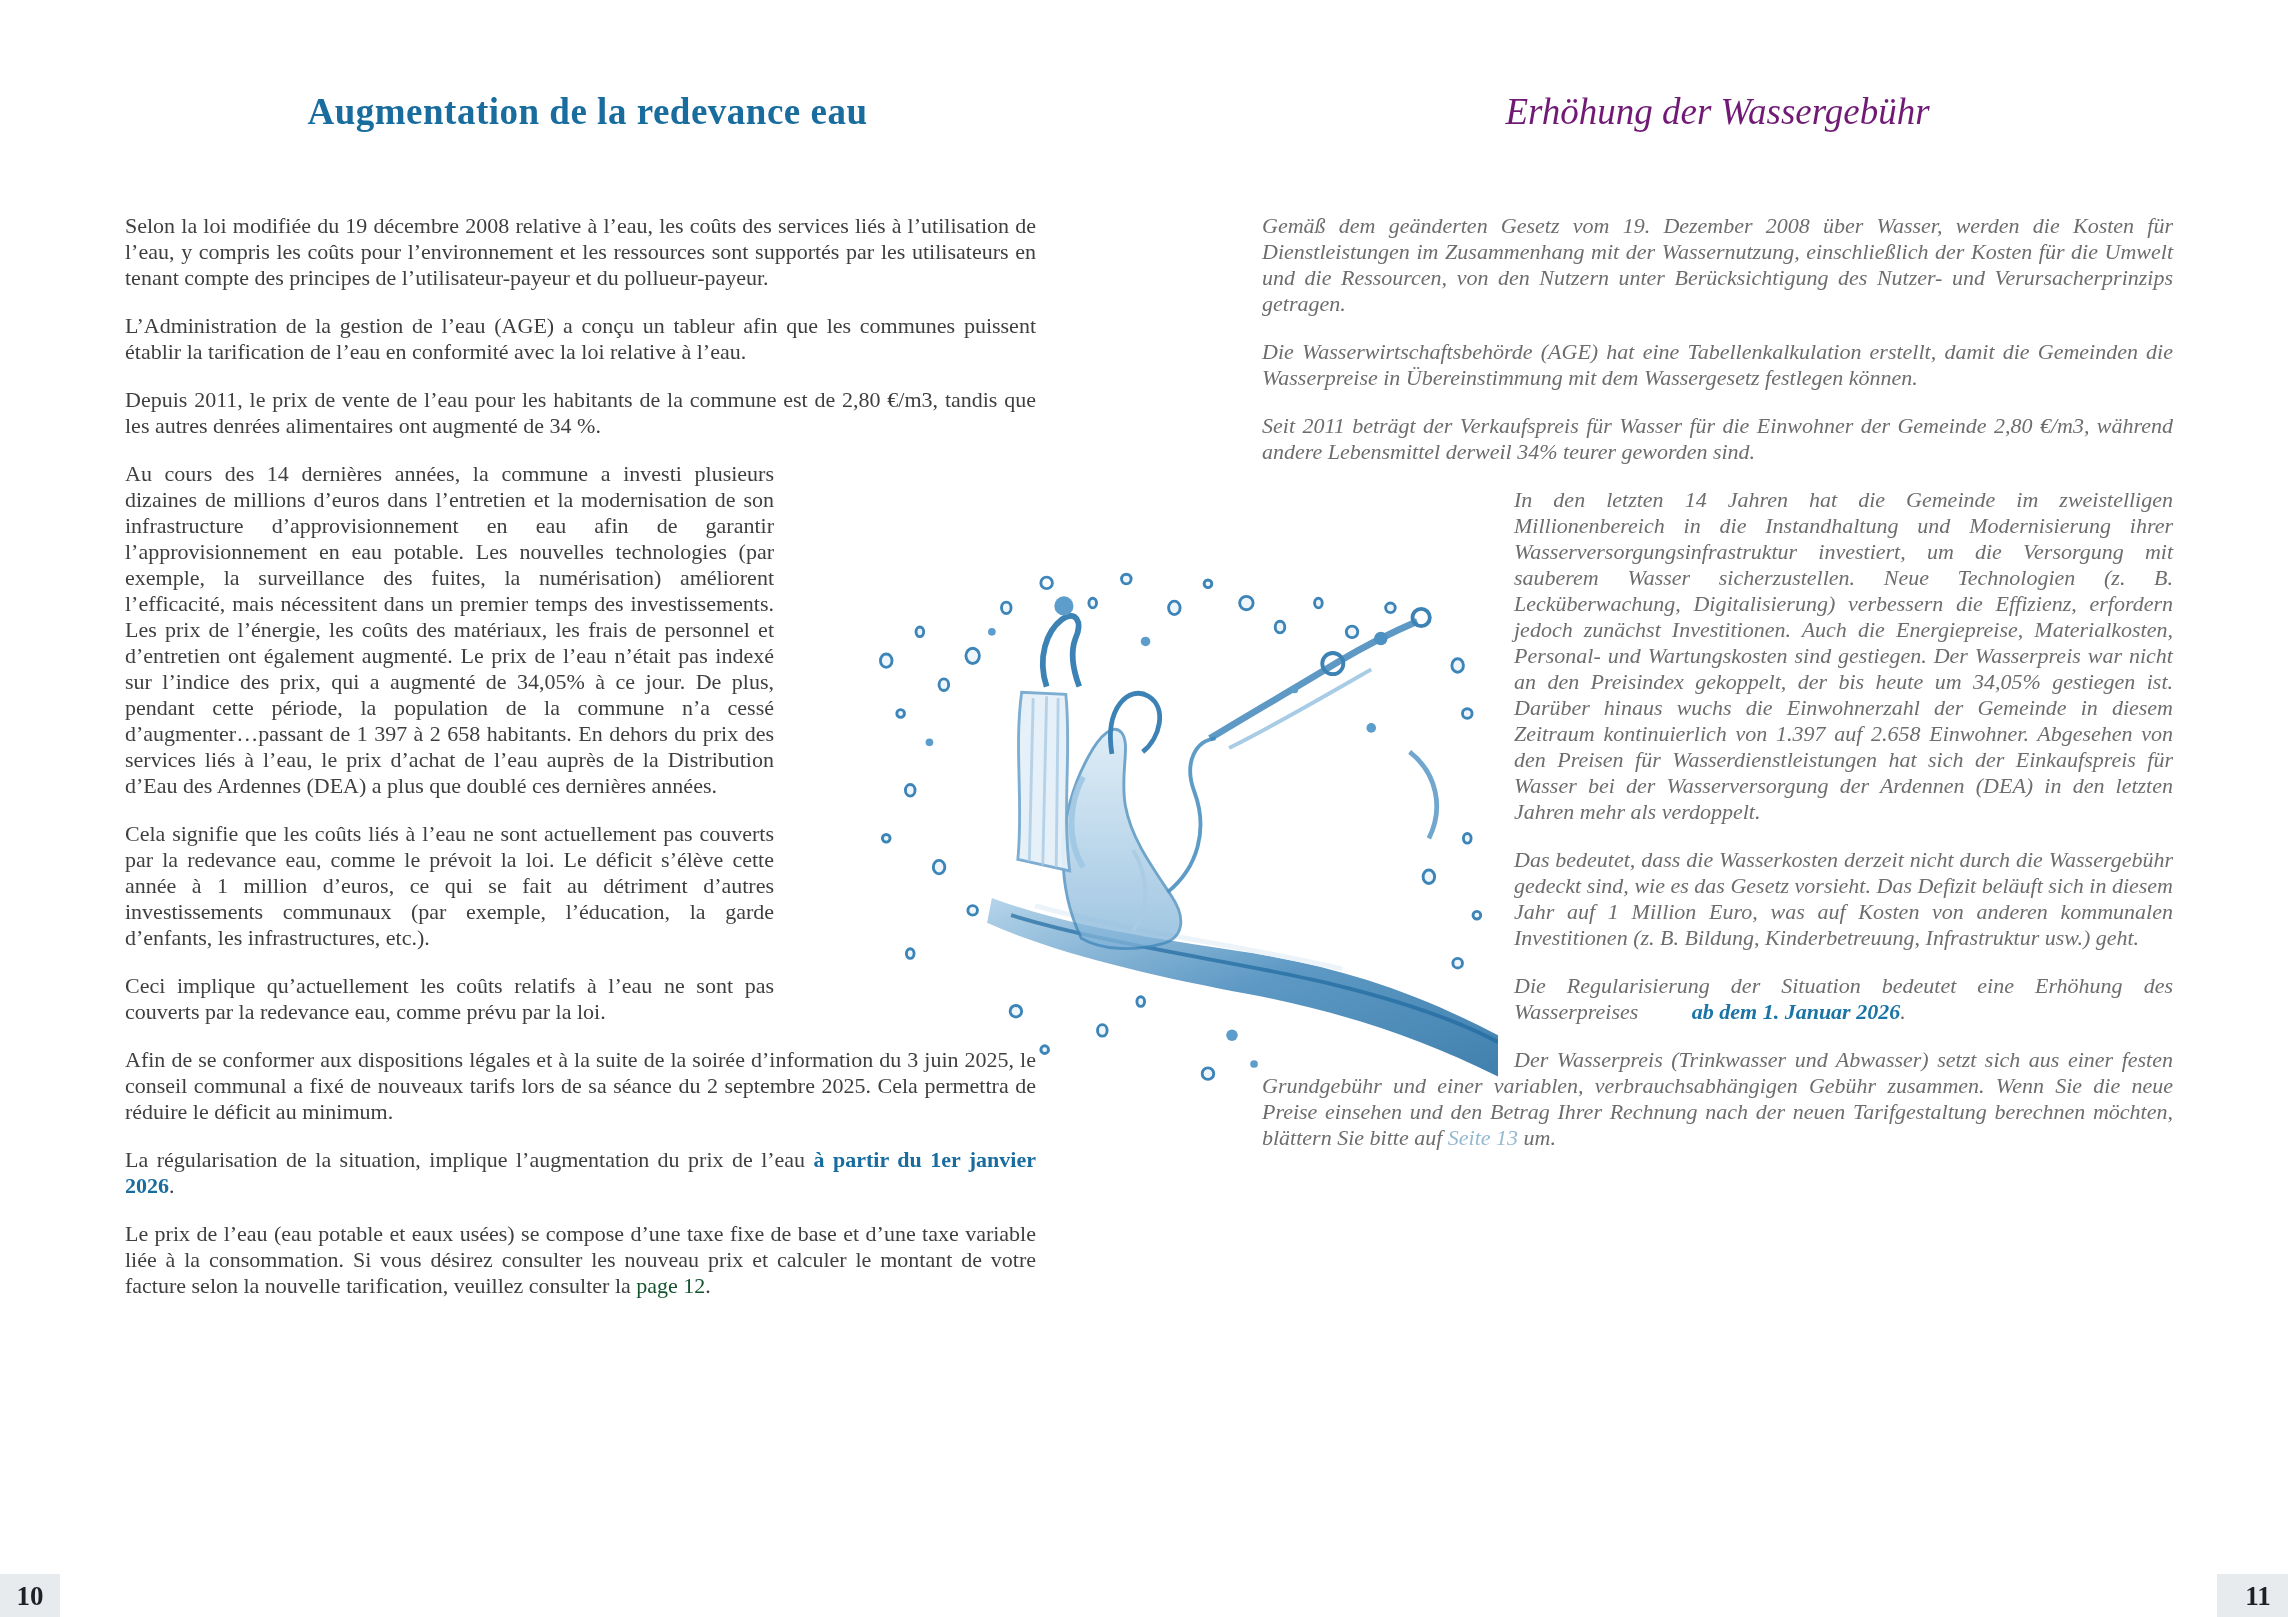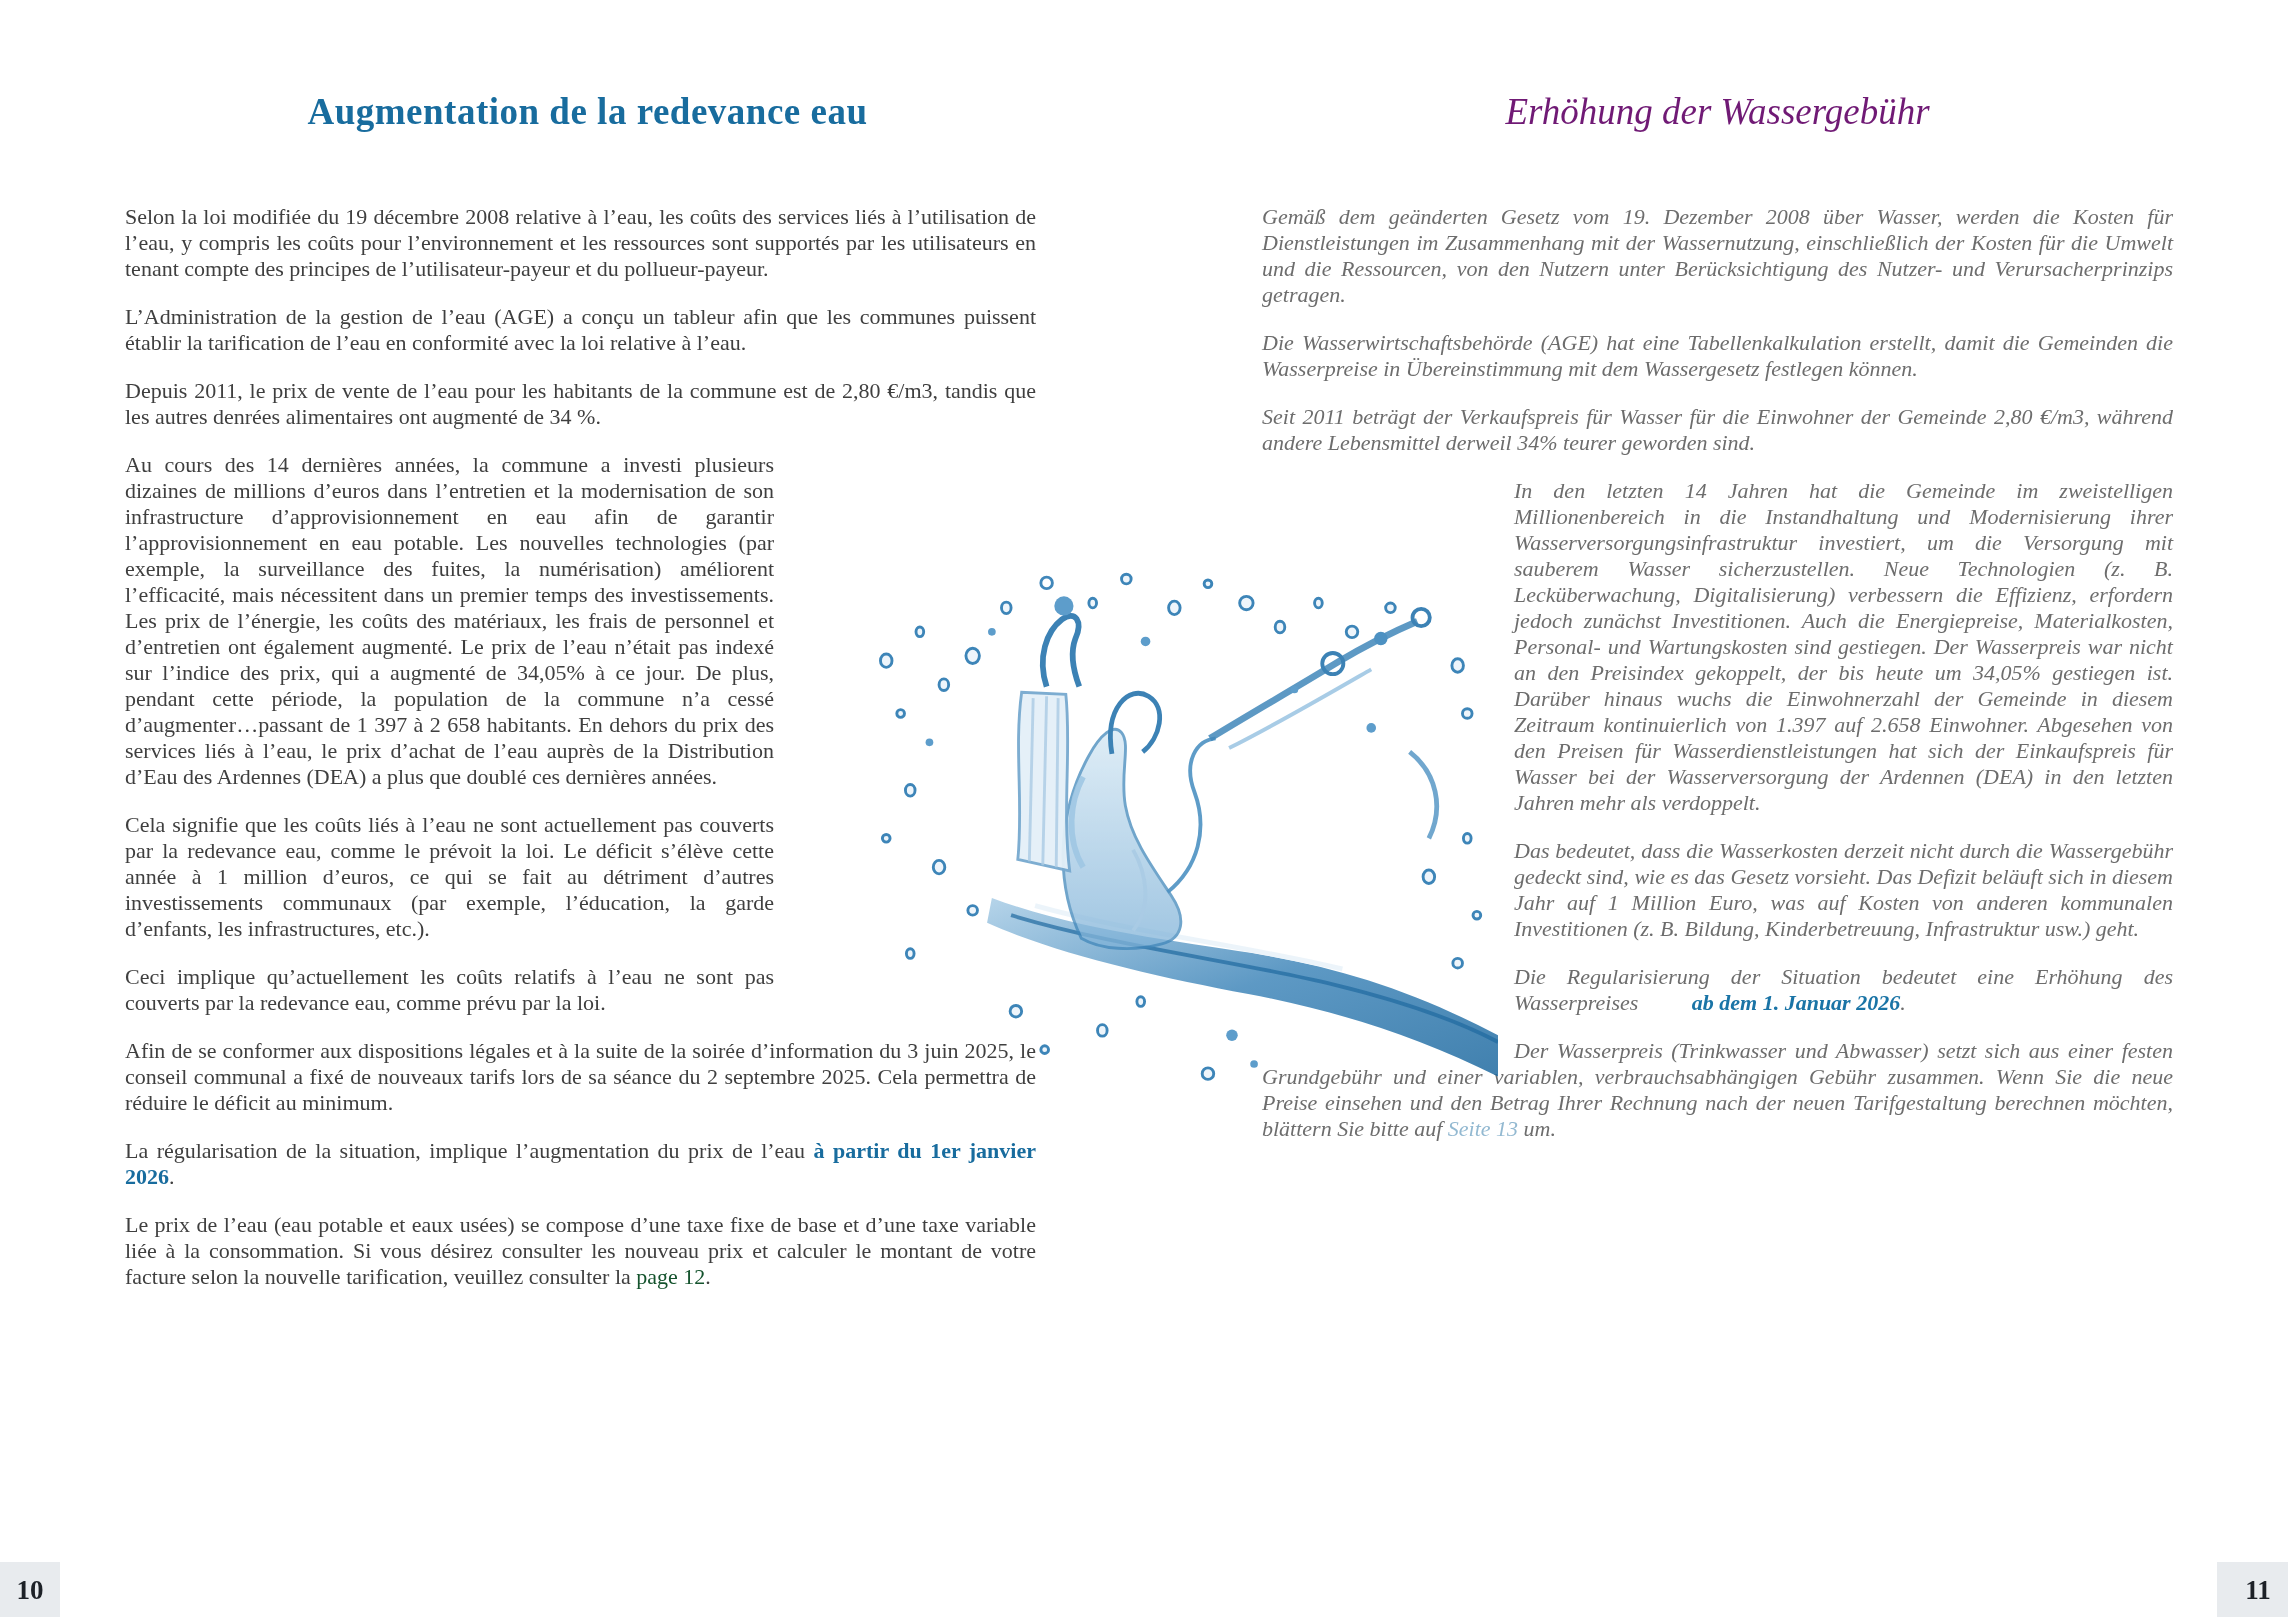--- a/index.html
+++ b/index.html
@@ -5,40 +5,40 @@
   html,body { margin:0; padding:0; background:#ffffff; }
   .spread {
     position:relative; width:2288px; height:1618px; background:#ffffff;
     overflow:hidden; font-family:"Liberation Serif", serif;
     -webkit-font-smoothing:antialiased;
   }
   .title { position:absolute; top:90px; width:911px; text-align:center; white-space:nowrap; }
   .title-fr { left:132px; font-weight:700; font-size:37px; letter-spacing:0.5px; color:#186c9e; }
   .title-de { left:1262px; font-style:italic; font-weight:500; font-size:37px; color:#701a75; }
 
-  .col { position:absolute; top:204px; width:911px; text-align:justify; font-size:22px; line-height:26px; }
+  .col { position:absolute; top:213px; width:911px; text-align:justify; font-size:22px; line-height:26px; }
   .col p { margin:0 0 22px 0; }
   .col-fr { left:125px; color:#3f3f3f; }
   .col-de { left:1262px; color:#6d6d6d; font-style:italic; }
 
   
   .spacer-r { float:right; width:262px; height:538px; margin-top:26px; }
   .spacer-l { float:left;  width:252px; height:538px; margin-top:26px; }
   .narrow-r { margin-right:262px; }
   .narrow-l { margin-left:252px; }
 
   .accent-fr { color:#186c9e; font-weight:700; }
   .accent-de { color:#1a74a6; font-weight:700; font-style:italic;margin-left:48px; }
   .link-fr { color:#14532d; cursor:pointer; }
   .link-de { color:#93b9d1; cursor:pointer; }
 
   .splash { position:absolute; left:795px; top:550px; width:703px; height:569px; }
 
   .pagenum {
-    position:absolute; bottom:0; width:60px; height:56px; background:#e8ebee;
+    position:absolute; bottom:0; width:60px; height:44px; background:#e8ebee;
     display:flex; align-items:center; justify-content:center;
     font-size:27px; font-weight:700; color:#1d2127;
   }
   .pn-left { left:0; }
   .pn-right { right:0;padding-left:11px; }
 </style>
 </head>
 <body>
 
 <div class="spread">

